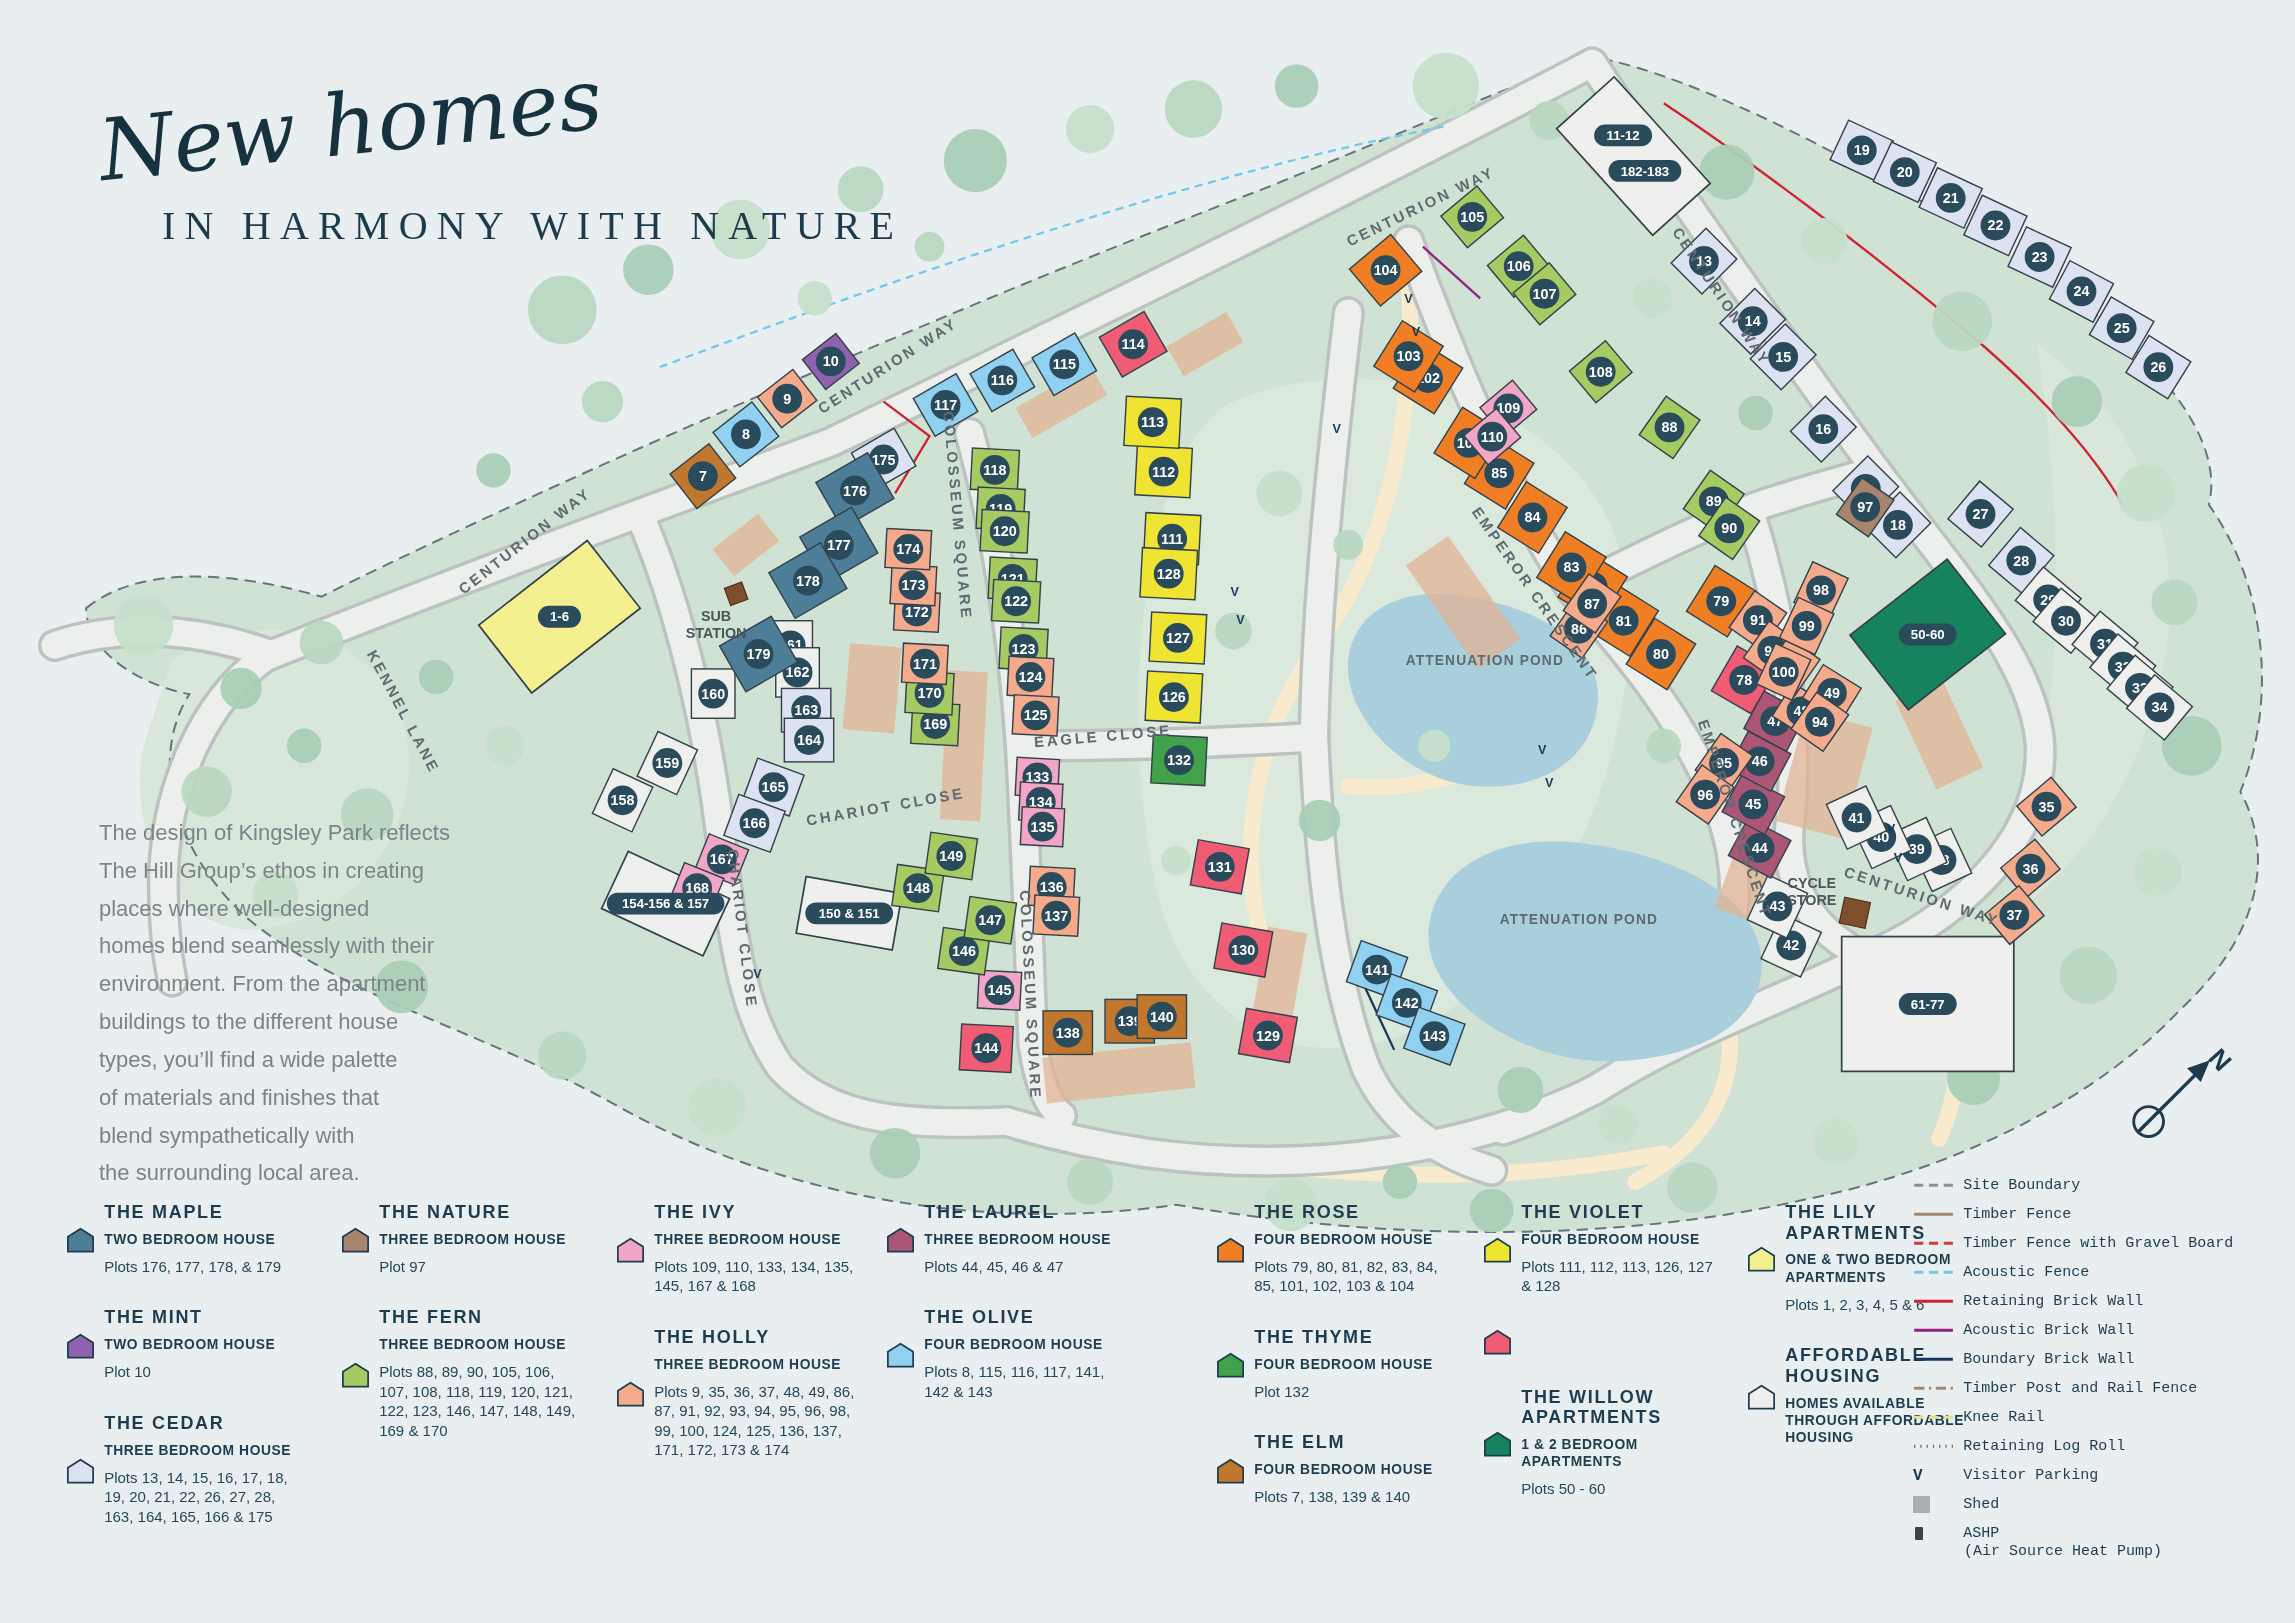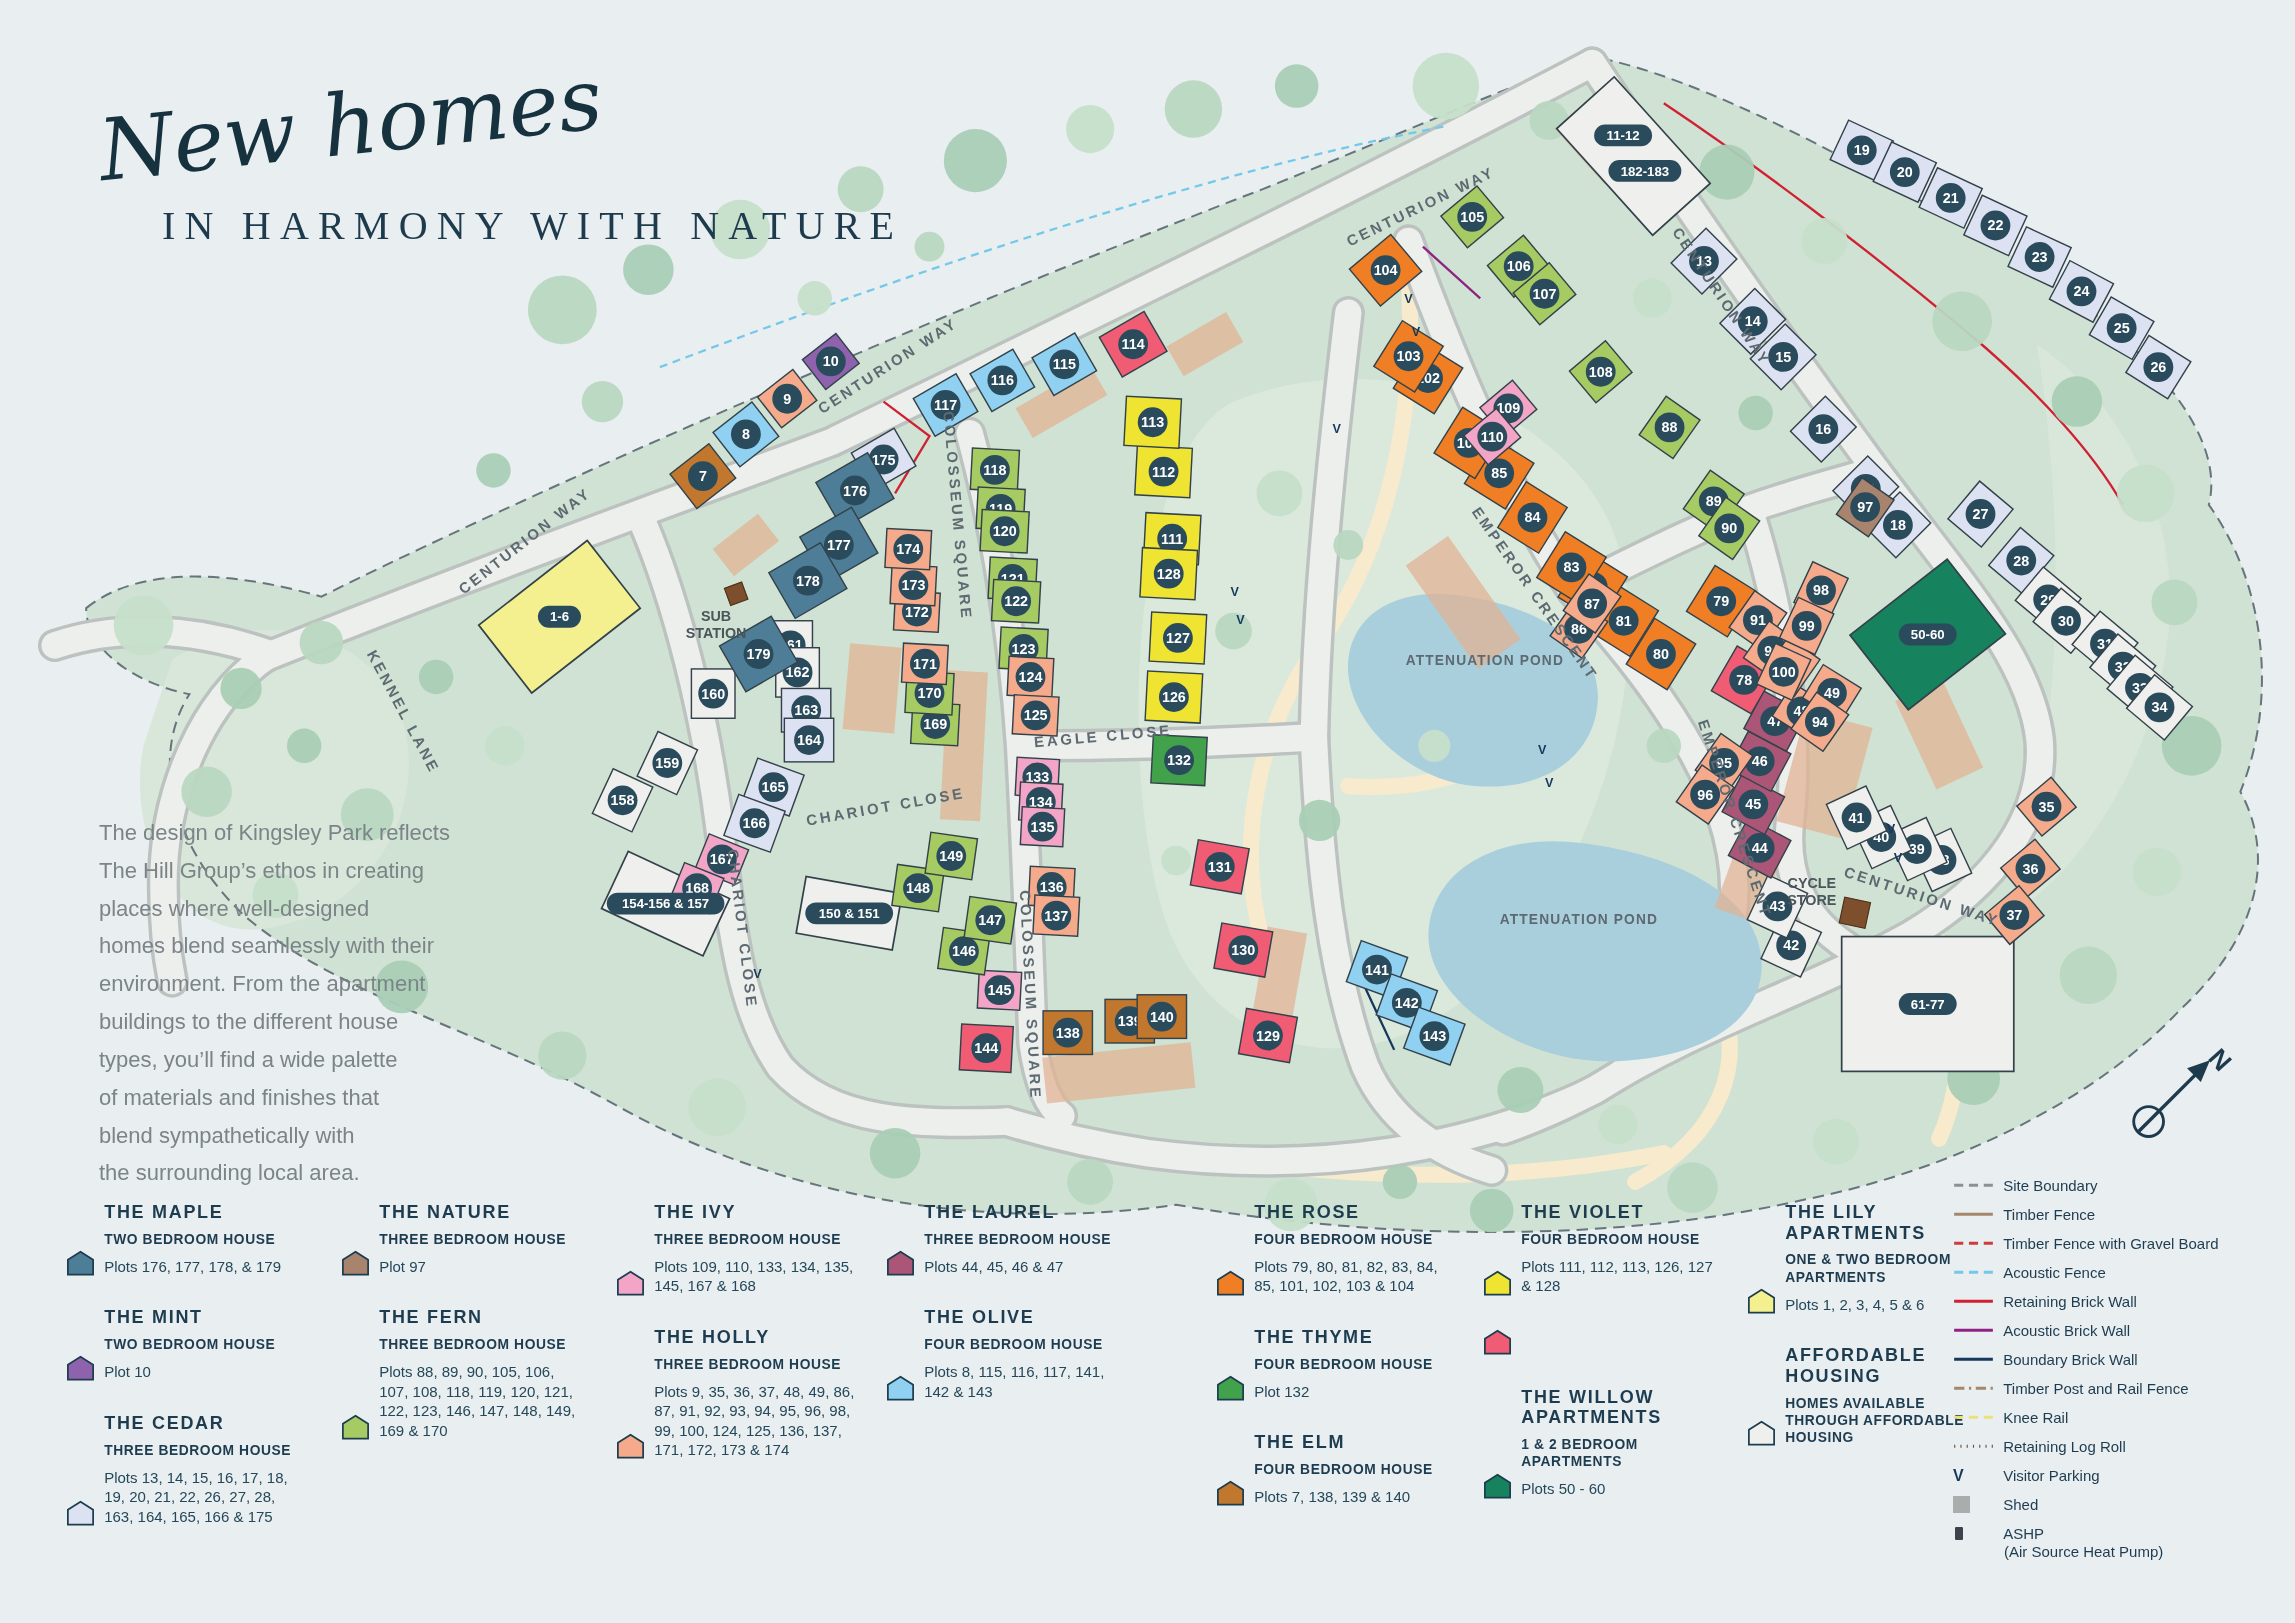--- a/index.html
+++ b/index.html
@@ -7,27 +7,27 @@
         font-family:"Liberation Sans",sans-serif;color:#1d3c50;overflow:hidden;}
   .script-title{position:absolute;left:98px;top:75px;font-family:"DejaVu Serif",serif;
         font-style:italic;font-size:85px;color:#16323f;transform:rotate(-6deg);}
   .main-heading{position:absolute;left:162px;top:202px;font-family:"Liberation Serif",serif;
         font-size:40px;letter-spacing:9.2px;color:#1d3b4d;}
   .intro{position:absolute;left:99px;top:814px;width:379px;font-size:22px;line-height:1.72;
         color:#7b8488;white-space:pre-line;margin:0;}
   #map-svg{position:absolute;left:0;top:0;}
   #house-legend{position:absolute;left:66px;top:1202px;display:flex;}
   .hcol{display:flex;flex-direction:column;}
-  .hitem{display:flex;align-items:flex-end;margin-bottom:31px;}
+  .hitem{display:flex;align-items:center;margin-bottom:31px;}
   .hicon{flex:0 0 auto;margin-top:2.3px;}
   .htext{margin-left:9.2px;max-width:201px;}
   .hname{font-size:18px;font-weight:bold;letter-spacing:1.7px;color:#1d3c50;line-height:1.15;}
   .hdesc{font-size:13.8px;font-weight:bold;letter-spacing:0.6px;color:#1d3c50;margin-top:8px;line-height:1.25;}
   .hplots{font-size:15px;color:#24485a;margin-top:9px;line-height:1.3;}
-  #line-legend{position:absolute;left:1953px;top:1171px;}
+  #line-legend{position:absolute;left:1913px;top:1171px;font-family:Liberation Mono, monospace;}
   .litem{display:flex;align-items:center;height:29px;}
   .lsample{width:41px;flex:0 0 auto;display:flex;align-items:center;}
   .llabel{font-size:15px;color:#1d3c50;margin-left:9.2px;line-height:1.15;}
   .lsub{font-size:15px;color:#1d3c50;margin-left:51px;margin-top:-4.6px;}
   .vsym{font-size:16px;font-weight:bold;color:#16395b;width:41px;}
   .shed{width:17px;height:17px;background:#a9adae;}
   .ashp{width:7.5px;height:12.6px;background:#3d434a;border-radius:1.1px;margin-left:2.3px;}
 </style>
 </head>
 <body>

